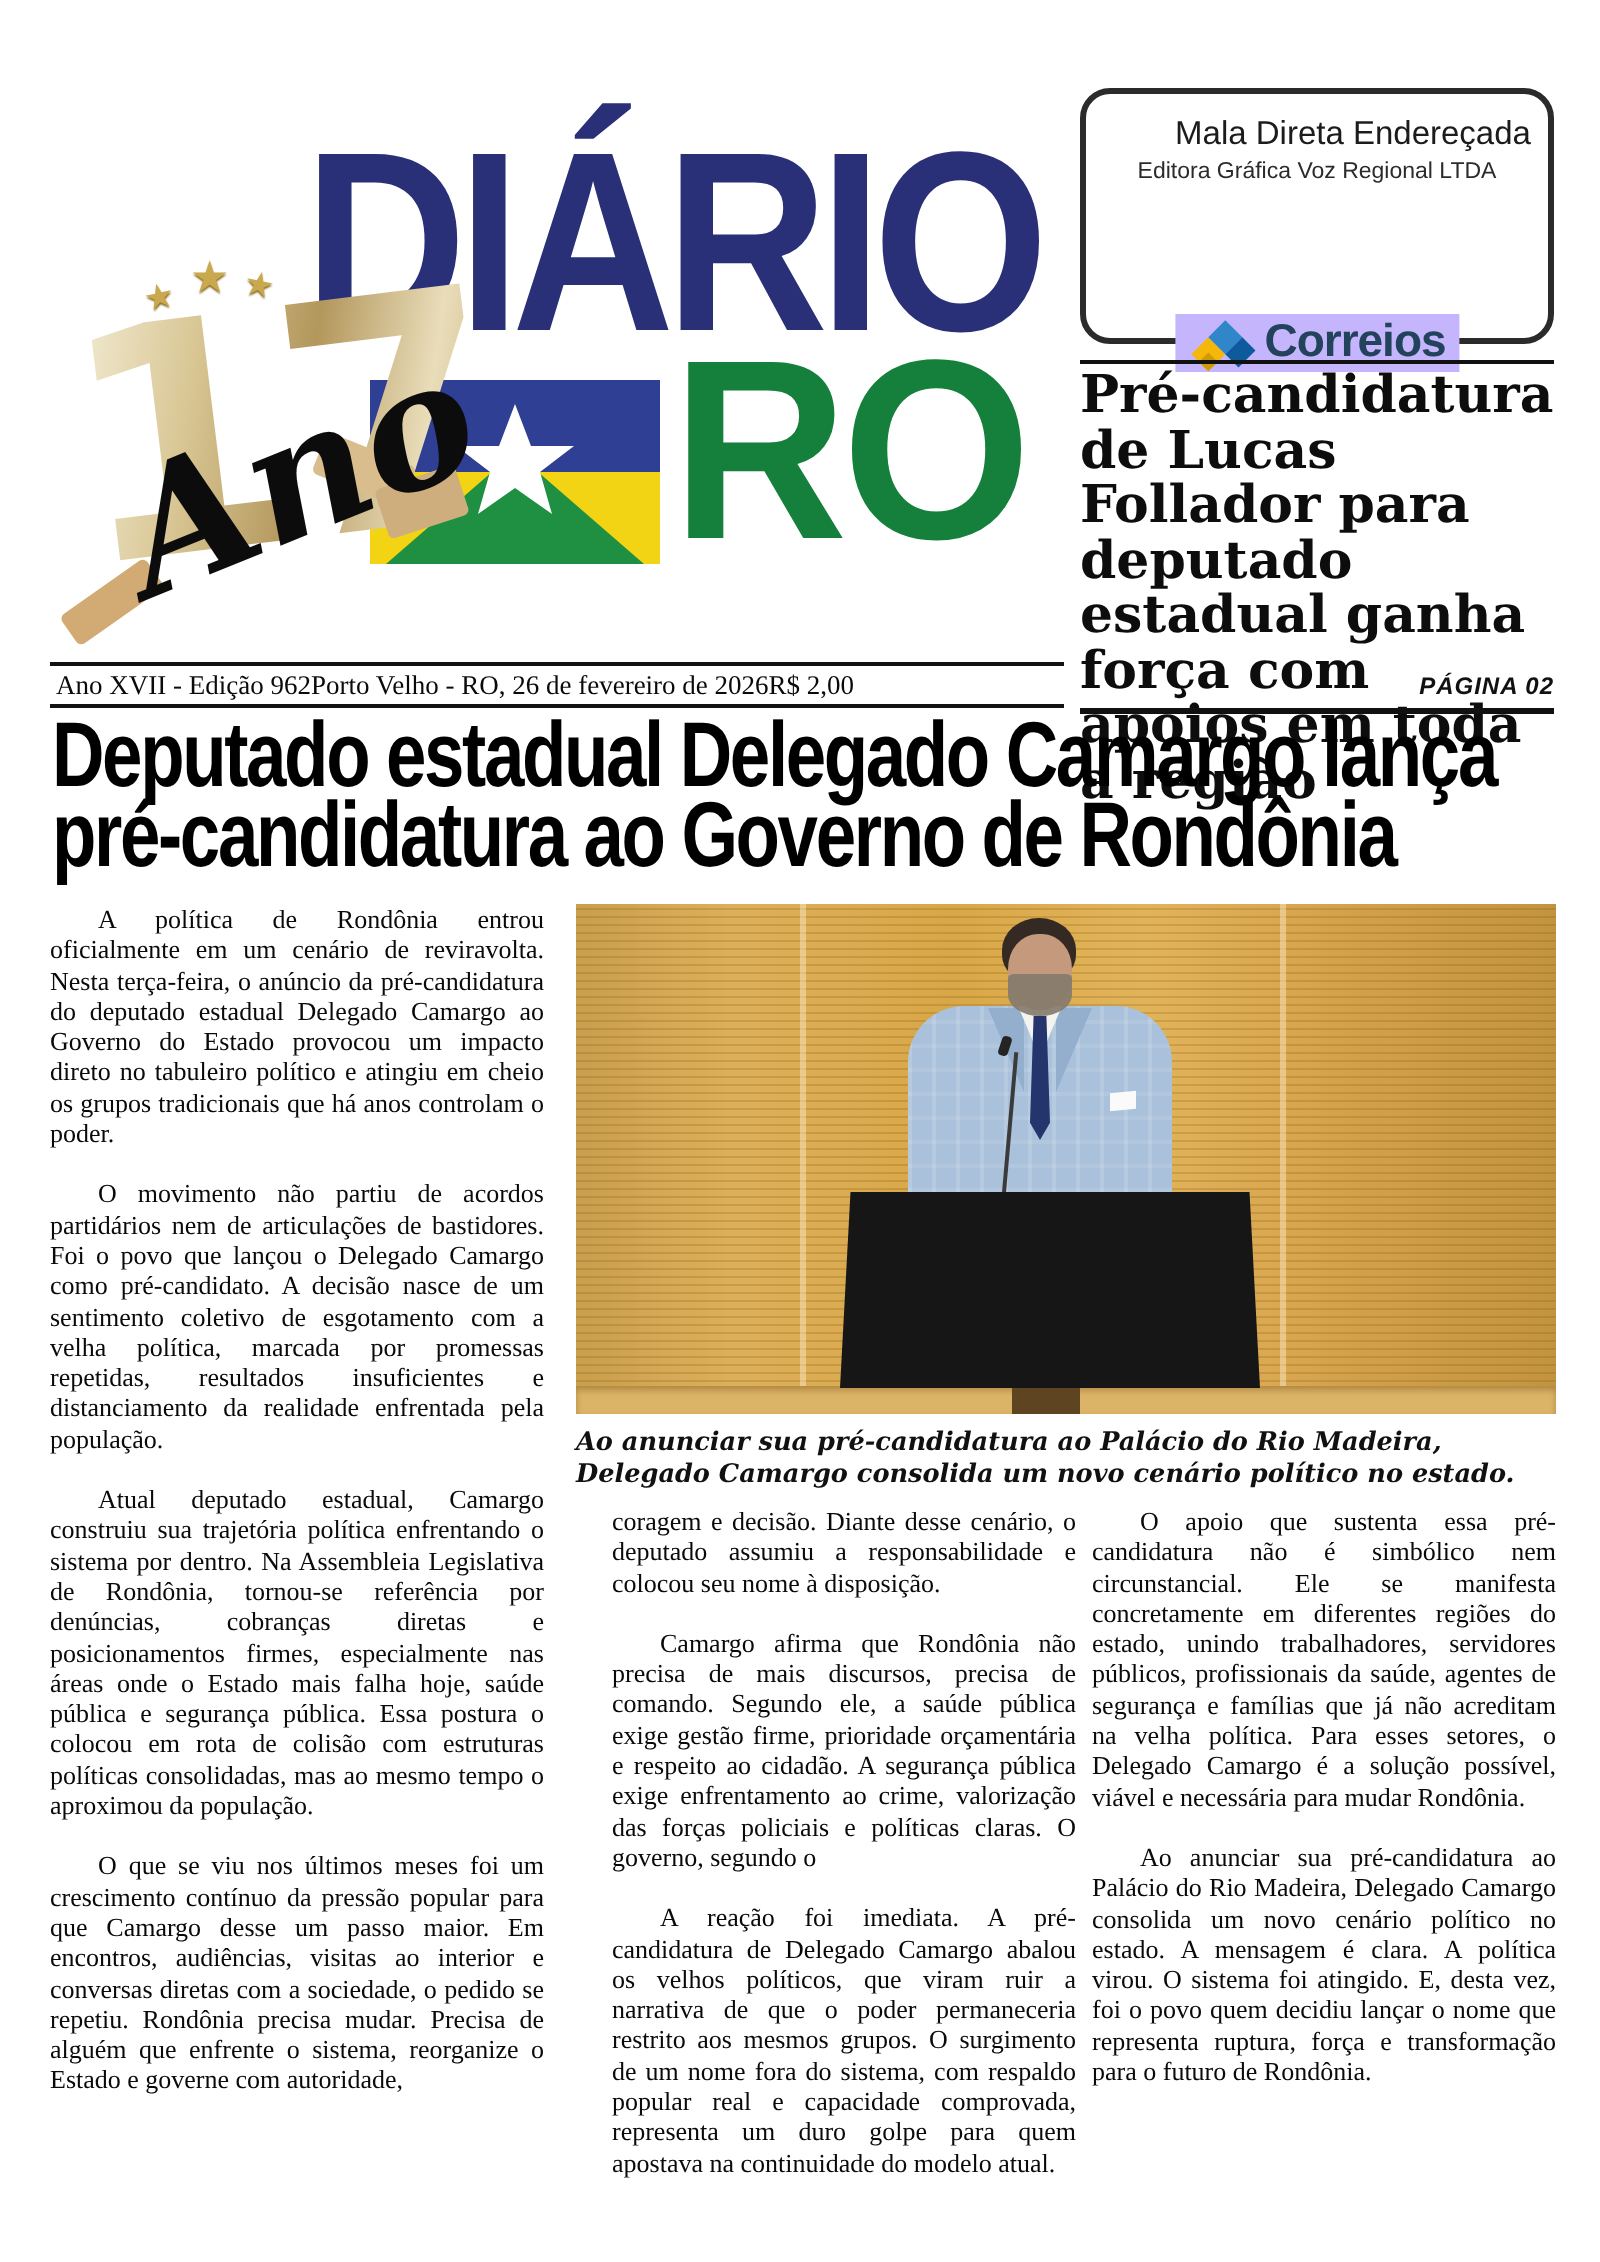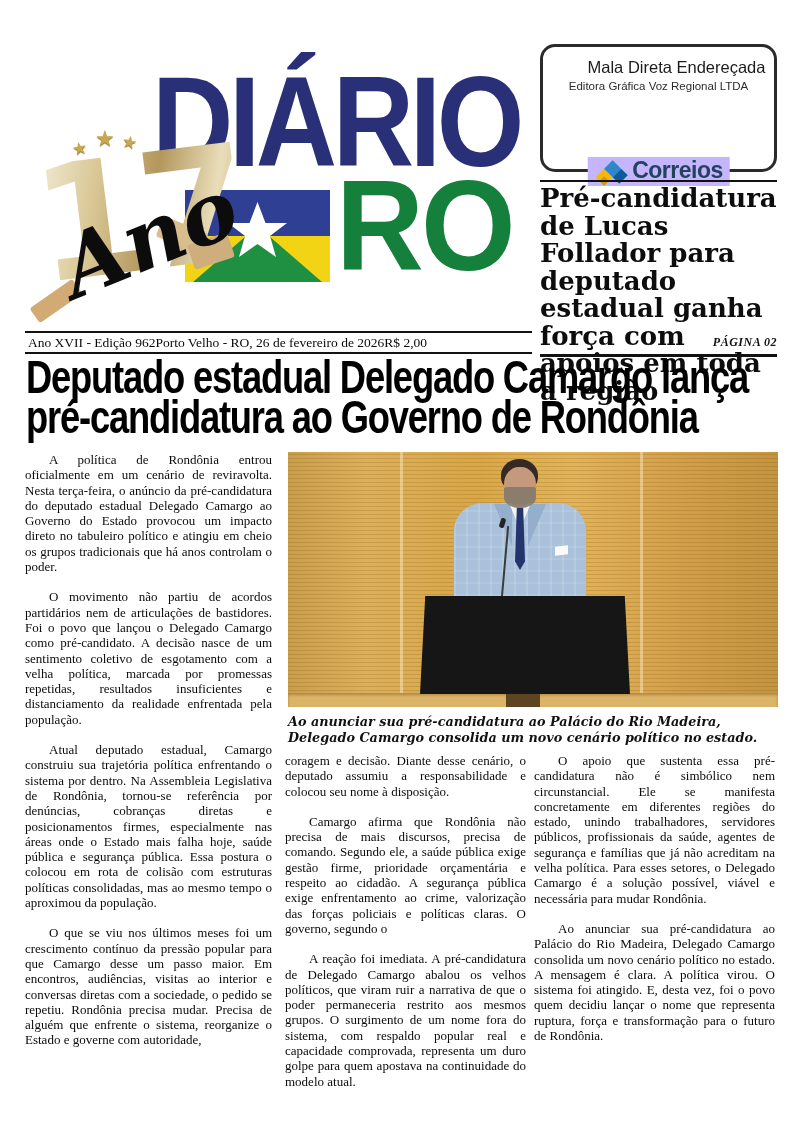--- a/index.html
+++ b/index.html
@@ -74,21 +74,21 @@
     font-family:"Liberation Sans", sans-serif; font-weight:bold;
     font-size:23px; color:#23425c; letter-spacing:-.5px;
   }
   .rule-under-box { position:absolute; left:540px; top:180px; width:237px; height:2px; background:#111; }
   .sec-headline-wrap { position:absolute; left:540px; top:185px; width:237px; height:168px; }
   .sec-headline {
     font-family:"DejaVu Serif", serif; font-size:26px; line-height:27.5px; color:#0d0d0d;font-weight:bold;
   }
   .page-ref {
     position:absolute; right:0; bottom:3px;
-    font-family:Liberation Serif, serif; font-style:italic; font-weight:bold;
+    font-family:Liberation Sans, sans-serif; font-style:italic; font-weight:bold;
     font-size:12px; letter-spacing:.5px; color:#111;
   }
   .rule-under-headline { position:absolute; left:540px; top:354px; width:237px; height:3px; background:#111; }
   
   .main-headline { position:absolute; left:26px; top:357px; width:766px; }
   .main-headline .hl {
     display:block; font-family:"Liberation Sans", sans-serif; font-weight:bold;
     font-size:46px; line-height:40px; letter-spacing:-1.5px; color:#000;
     transform:scaleX(.79); transform-origin:left center; white-space:nowrap;
   }
@@ -128,21 +128,21 @@
   .mic-head  { position:absolute; left:212px; top:66px; width:5px; height:10px; background:#242424; border-radius:2px; transform:rotate(18deg); }
   .podium { position:absolute; left:132px; top:144px; width:210px; height:98px; background:#161616;
             clip-path:polygon(2.5% 0,97.5% 0,100% 100%,0 100%); }
   .floor  { position:absolute; left:0; top:241px; width:100%; height:14px; background:#dcb467;
             box-shadow:inset 0 2px 3px rgba(120,80,20,.45); }
   .post   { position:absolute; left:218px; top:241px; width:34px; height:14px; background:#5f4422; }
   .caption {
     margin:7px 2px 8px 7px; font-family:"DejaVu Serif", serif;
     font-weight:bold; font-style:italic; font-size:12.8px; line-height:15.5px; color:#111;
   }
-  .cols23 { display:flex; gap:8px; margin-left:4px; }
+  .cols23 { display:flex; gap:8px; margin-left:25px; }
   .col2 { width:241px; } .col3 { width:241px; }
 </style>
 </head>
 <body>
 
 <div class="page">
 
   <div class="masthead">
     <div class="wordmark-diario">DIÁRIO</div>
 

